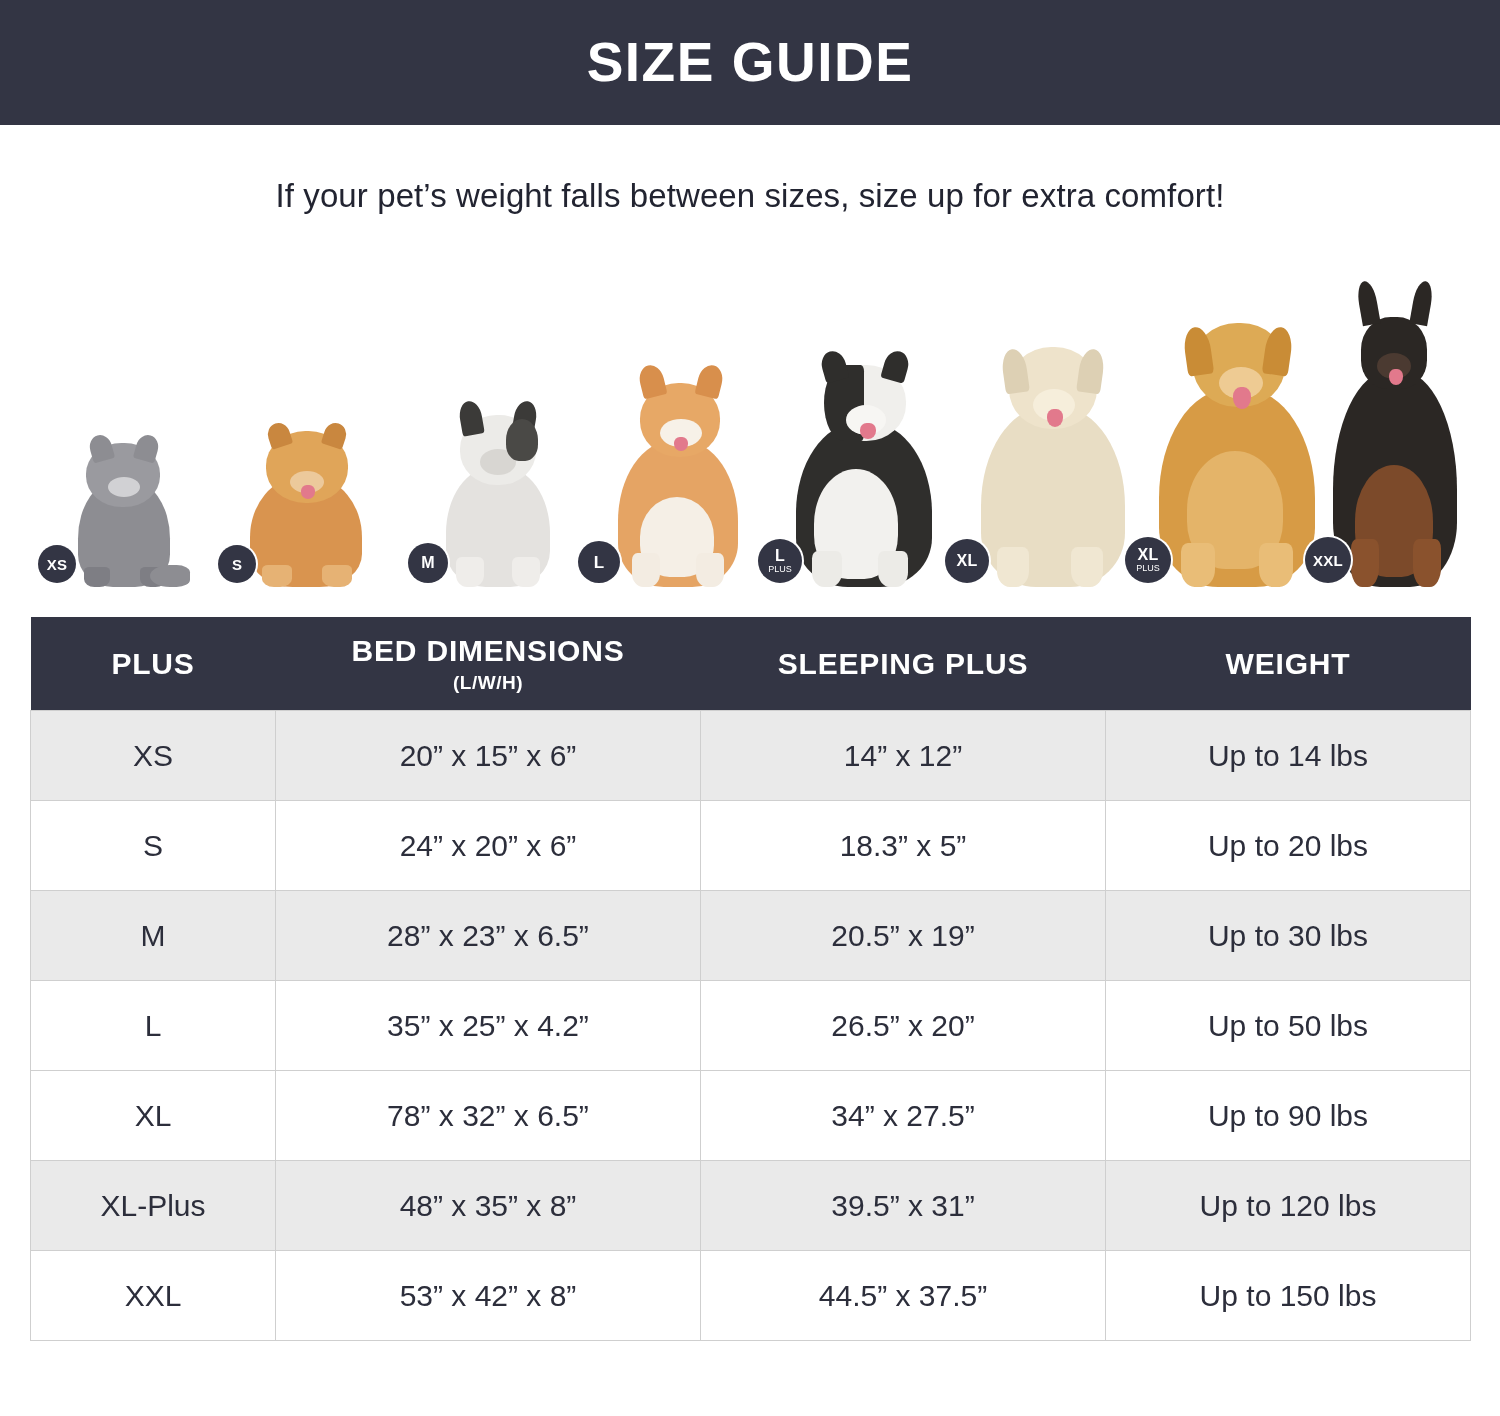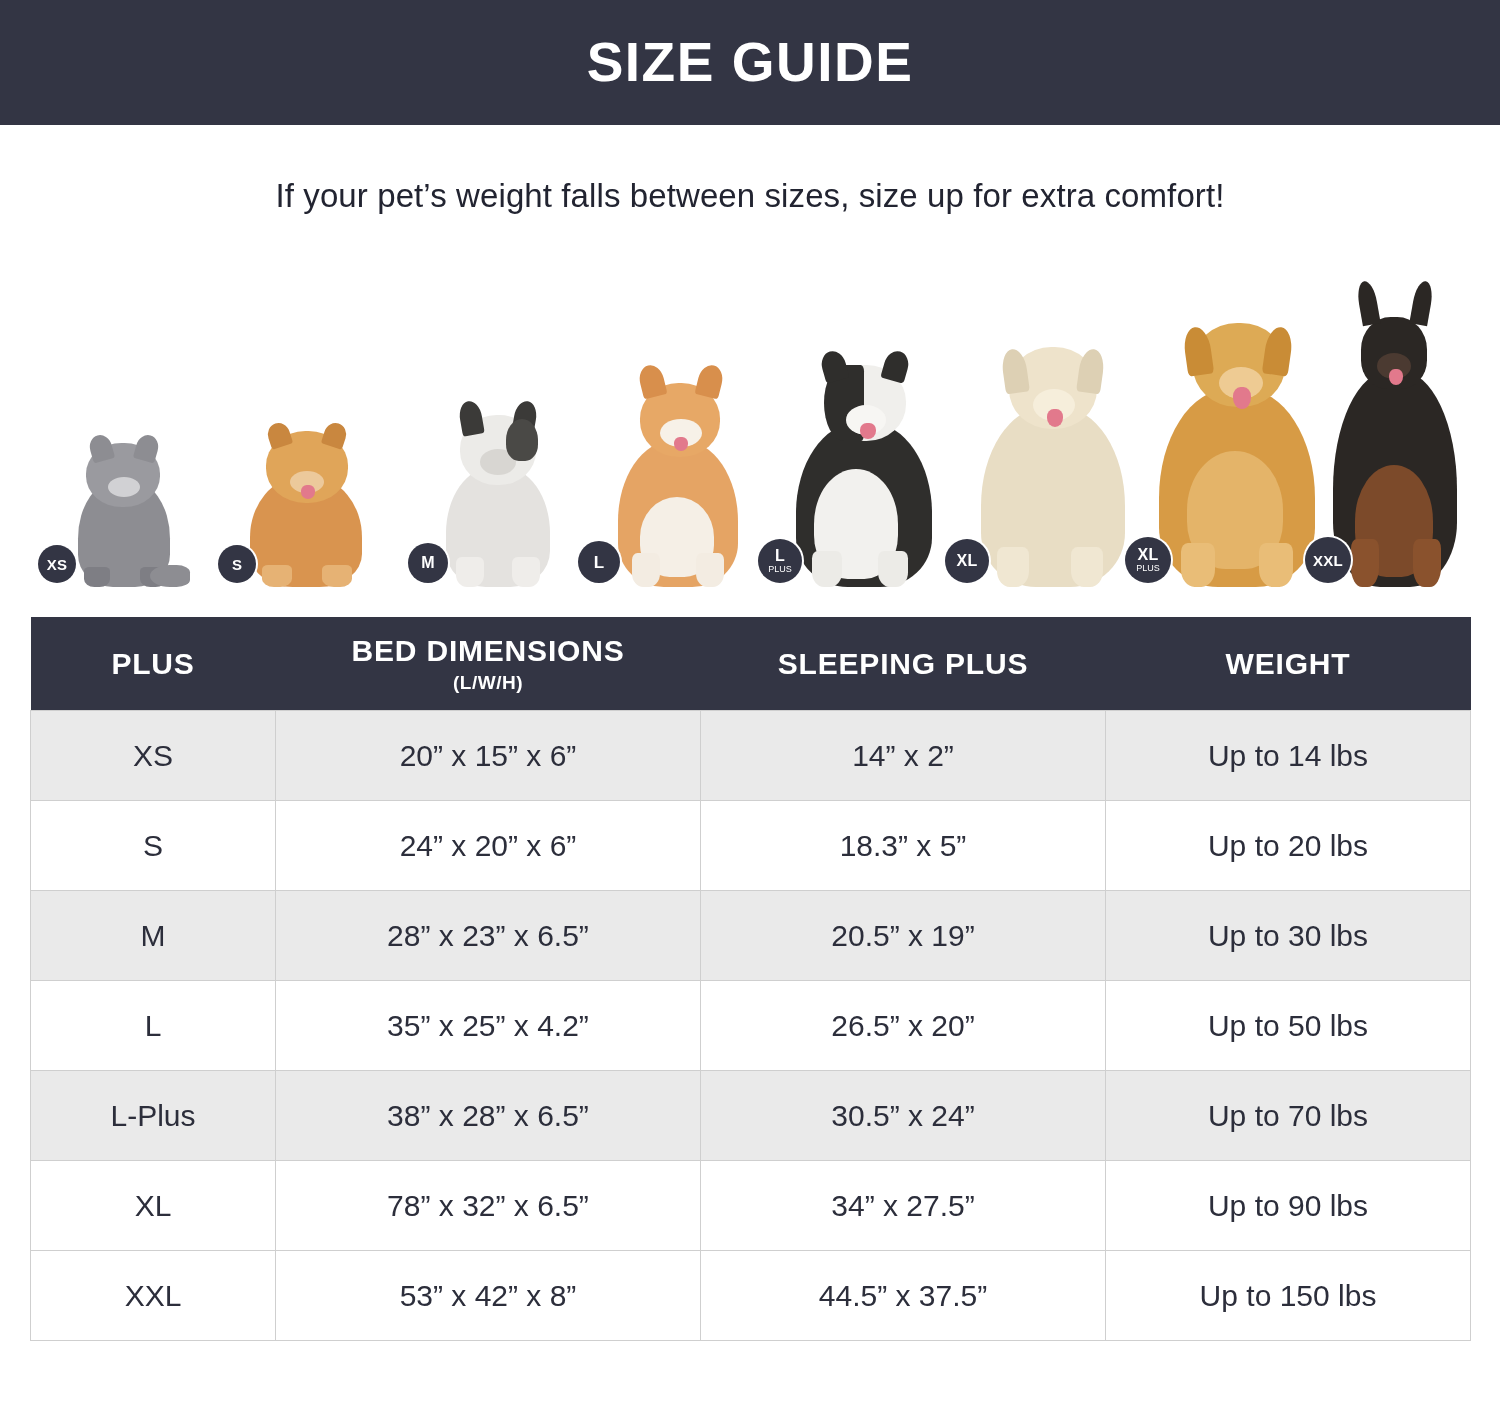--- a/index.html
+++ b/index.html
@@ -359,53 +359,53 @@
         </th>
         <th>
           <span>WEIGHT</span>
         </th>
       </tr>
     </thead>
     <tbody>
       <tr class="row-even">
         <td>XS</td>
         <td>20” x 15” x 6”</td>
-        <td>14” x 2”</td>
+        <td>14” x 12”</td>
         <td>Up to 14 lbs</td>
       </tr>
       <tr class="row-odd">
         <td>S</td>
         <td>24” x 20” x 6”</td>
         <td>18.3” x 5”</td>
         <td>Up to 20 lbs</td>
       </tr>
       <tr class="row-even">
         <td>M</td>
         <td>28” x 23” x 6.5”</td>
         <td>20.5” x 19”</td>
         <td>Up to 30 lbs</td>
       </tr>
       <tr class="row-odd">
         <td>L</td>
         <td>35” x 25” x 4.2”</td>
         <td>26.5” x 20”</td>
         <td>Up to 50 lbs</td>
       </tr>
-      <tr class="row-even">
-        <td>L-Plus</td>
-        <td>38” x 28” x 6.5”</td>
-        <td>30.5” x 24”</td>
-        <td>Up to 70 lbs</td>
-      </tr>
       <tr class="row-odd">
         <td>XL</td>
         <td>78” x 32” x 6.5”</td>
         <td>34” x 27.5”</td>
         <td>Up to 90 lbs</td>
       </tr>
+      <tr class="row-even">
+        <td>XL-Plus</td>
+        <td>48” x 35” x 8”</td>
+        <td>39.5” x 31”</td>
+        <td>Up to 120 lbs</td>
+      </tr>
       <tr class="row-odd">
         <td>XXL</td>
         <td>53” x 42” x 8”</td>
         <td>44.5” x 37.5”</td>
         <td>Up to 150 lbs</td>
       </tr>
     </tbody>
   </table>
 </div>
 

